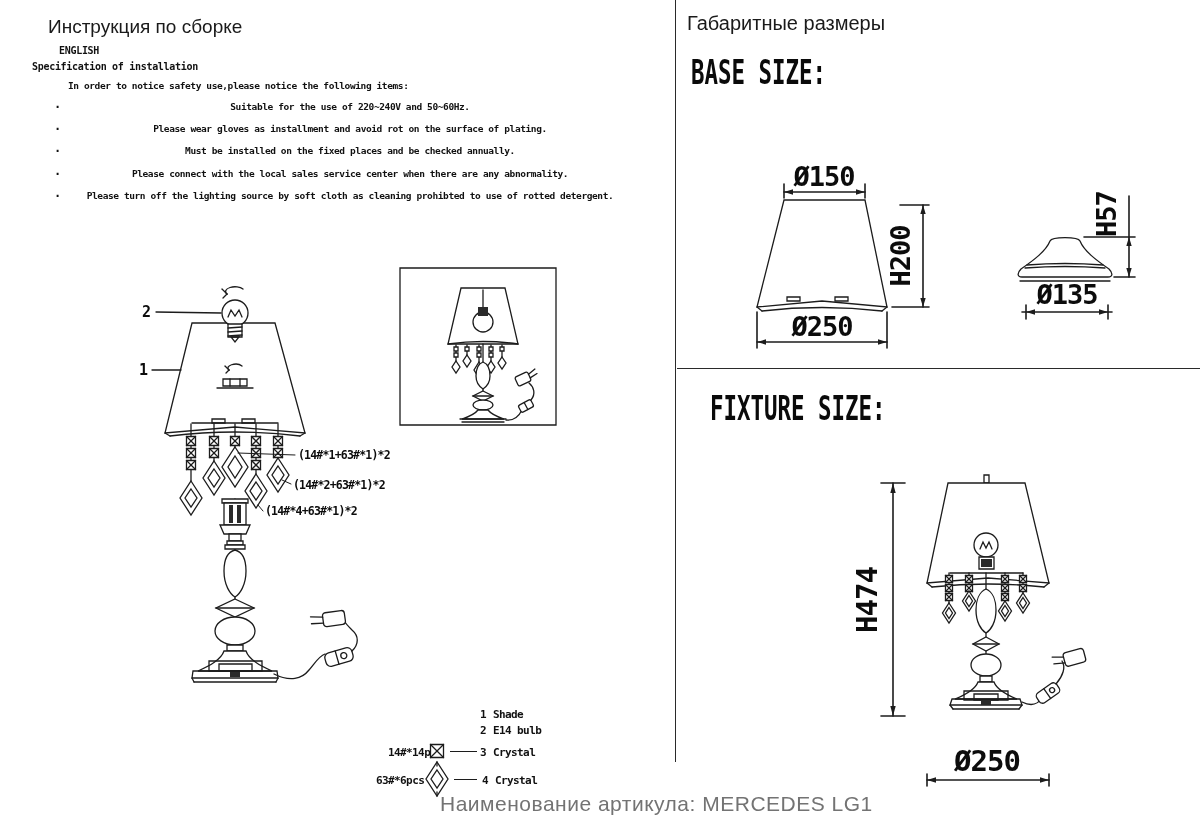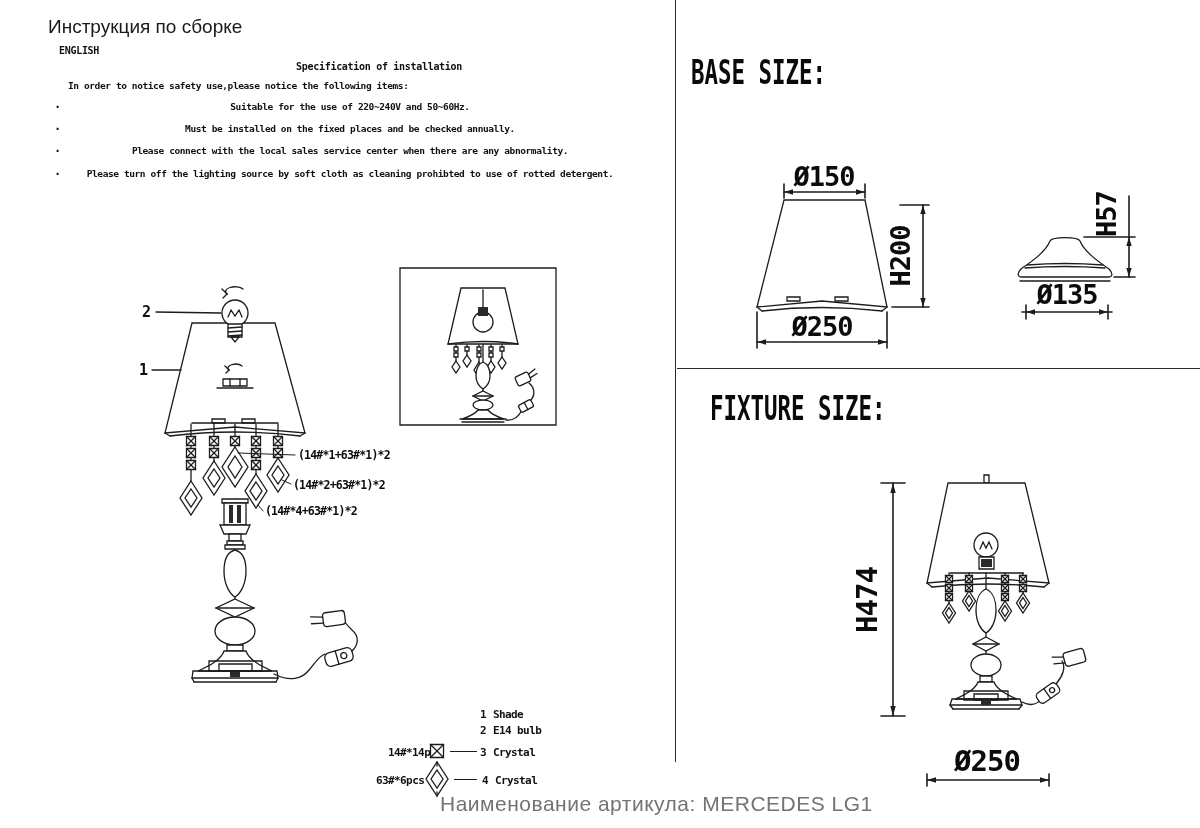--- a/index.html
+++ b/index.html
@@ -4,21 +4,21 @@
 <style>
   * { margin:0; padding:0; box-sizing:border-box; }
   html,body { background:#fff; }
   body { font-family:"Liberation Sans", sans-serif; }
   .page { position:relative; width:1200px; height:828px; background:#fff; overflow:hidden; color:#111;margin-left:32px; }
 
   
   .ru-title   { position:absolute; left:16px; top:16px; font-size:19px; color:#1a1a1a; }
   .tech       { font-family:"DejaVu Sans Mono", monospace; font-weight:700; color:#111;text-align:center; }
   .eng-label  { position:absolute; left:27px; top:45px; font-size:10px; letter-spacing:-0.3px; }
-  .spec-head  { position:absolute; left:0; top:61px; width:430px; text-align:right; font-size:10px; letter-spacing:-0.3px; }
+  .spec-head  { position:absolute; left:0; top:61px; width:430px; text-align:left; font-size:10px; letter-spacing:-0.3px; }
   .intro      { position:absolute; left:36px; top:80px; font-size:9.5px; letter-spacing:-0.4px; }
   .bullets    { position:absolute; left:20px; top:101px; width:580px; list-style:none; }
   .bullets li { position:relative; height:22.2px; padding-left:16px; font-size:9.5px; letter-spacing:-0.4px; }
   .bullets li::before { content:"\00B7"; position:absolute; left:2px; top:-1px; font-size:12px; }
 
   .ru-dims    { position:absolute; left:655px; top:12px; font-size:20px; color:#1a1a1a; }
   .size-head  { font-family:"DejaVu Sans Mono", monospace; font-weight:700; font-size:34px; letter-spacing:0;
                 transform:scaleX(0.66); transform-origin:left top; white-space:nowrap; color:#0a0a0a; }
   .base-head    { position:absolute; left:659px; top:52px; }
   .fixture-head { position:absolute; left:678px; top:388px; }
@@ -60,20 +60,21 @@
 <body>
 
 <div class="page">
 
   <div class="ru-title">Инструкция по сборке</div>
   <div class="eng-label tech">ENGLISH</div>
   <div class="spec-head tech">Specification of installation</div>
   <div class="intro tech">In order to notice safety use,please notice the following items:</div>
   <ul class="bullets tech">
     <li>Suitable for the use of 220~240V and 50~60Hz.</li>
+    <li>Please wear gloves as installment and avoid rot on the surface of plating.</li>
     <li>Must be installed on the fixed places and be checked annually.</li>
     <li>Please connect with the local sales service center when there are any abnormality.</li>
     <li>Please turn off the lighting source by soft cloth as cleaning prohibted to use of rotted detergent.</li>
   </ul>
 
   <svg id="main-drawing" class="draw" viewBox="0 0 330 480">
     <defs>
       <g id="bead">
           <rect class="wh" x="-4.5" y="-4.5" width="9" height="9"></rect>
           <line x1="-4.5" y1="-4.5" x2="4.5" y2="4.5"></line>
@@ -289,20 +290,21 @@
         <line x1="13" y1="32" x2="13" y2="36"></line>
     </svg>
     <span class="leader" style="left:92px; top:79px; width:23px"></span>
     <span class="cell" style="left:120px; top:74px">4</span>
     <span class="cell" style="left:133px; top:74px">Crystal</span>
   </div>
 
   <div class="v-divider"></div>
   <div class="h-divider"></div>
 
+  <div class="ru-dims">Габаритные размеры</div>
   <div class="size-head base-head">BASE SIZE:</div>
 
   <svg id="base-drawing" class="draw" viewBox="0 0 490 230">
 
     <g>
       <path class="wh" d="M52,52 L133,52 L155,159 L90,153 L25,159 Z"></path>
       <path d="M30,163 Q90,156 150,163"></path>
       <line x1="25" y1="159" x2="30" y2="163"></line>
         <line x1="155" y1="159" x2="150" y2="163"></line>
       <rect x="55" y="149" width="13" height="4"></rect>

